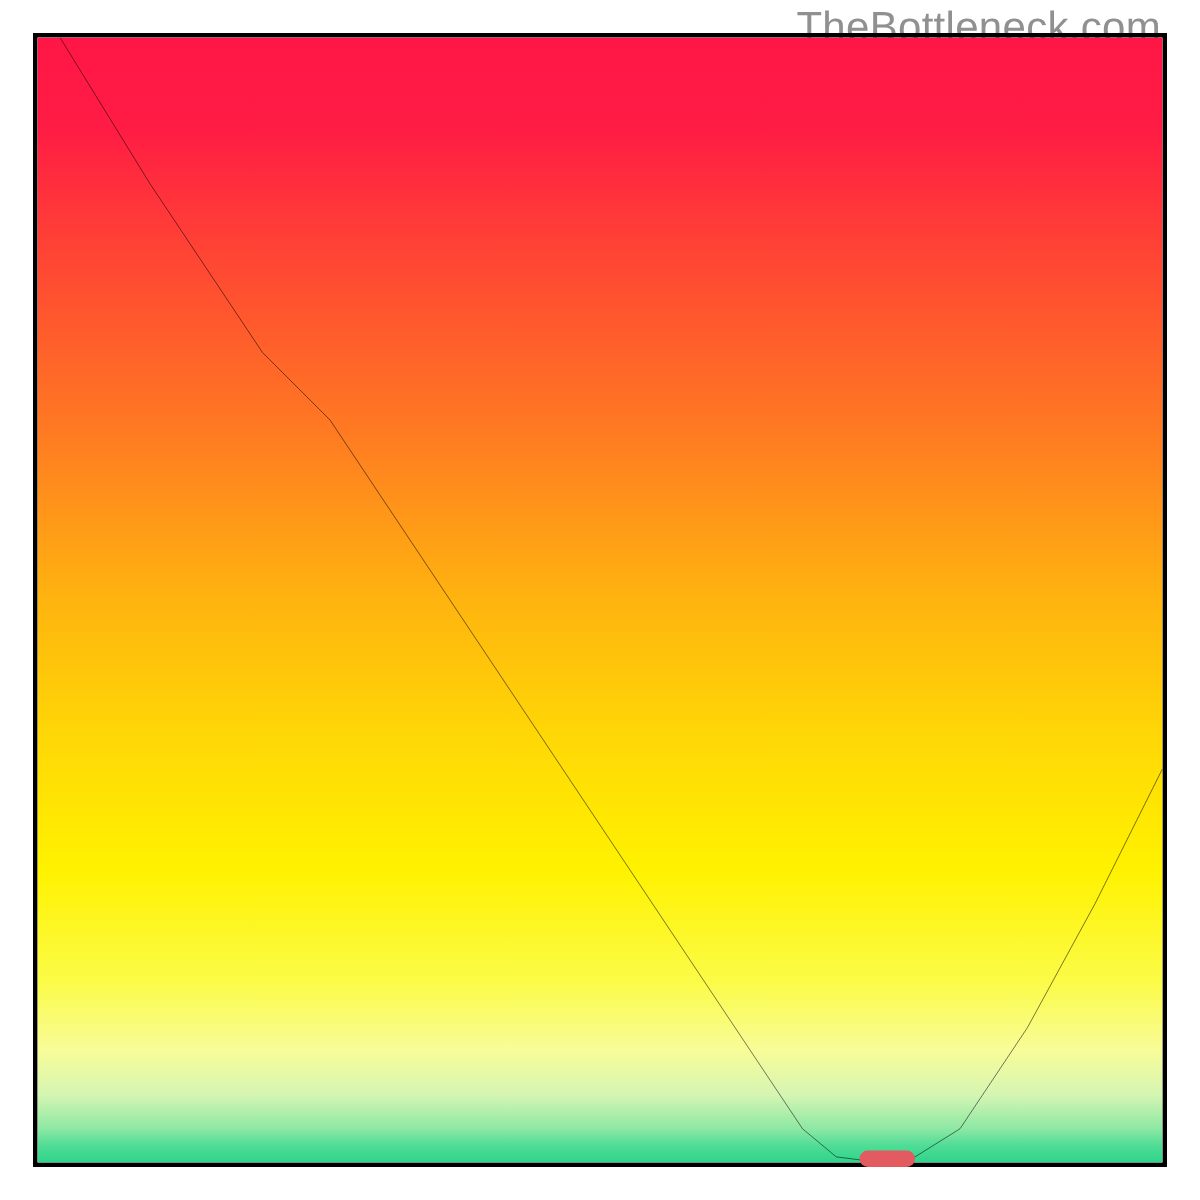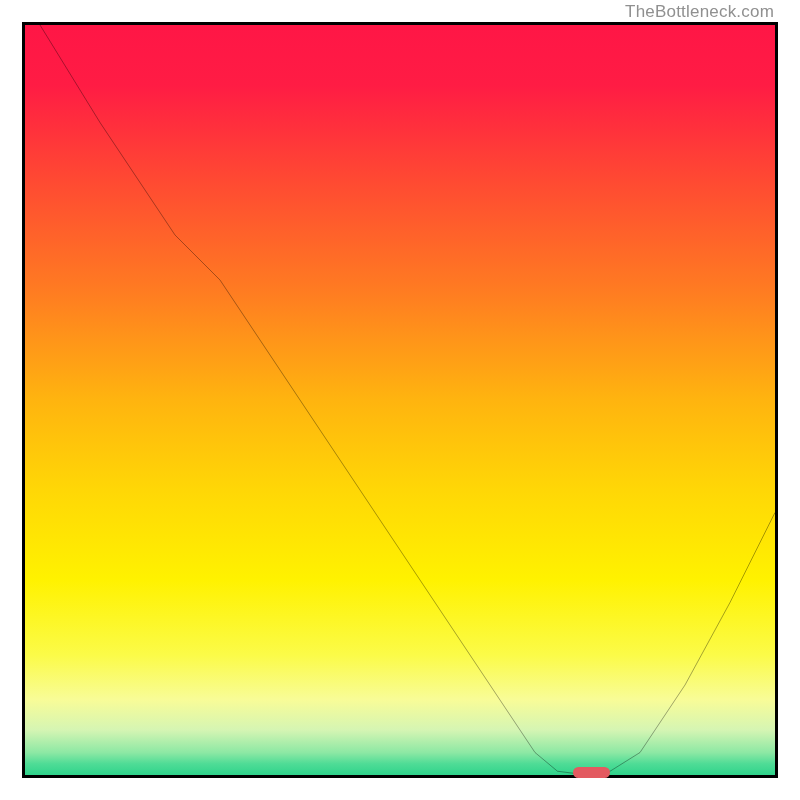--- a/index.html
+++ b/index.html
@@ -22,21 +22,21 @@
   }
   .gradient {
     position: absolute;
     inset: 0;
   }
   .watermark {
     position: absolute;
     top: 2px;
     right: 26px;
     color: #909090;
-    font-size: 17px;
+    font-size: 28px;
     font-weight: 500;
     letter-spacing: 0.2px;
   }
   .curve {
     position: absolute;
     inset: 0;
     width: 100%;
     height: 100%;
   }
   .marker {

